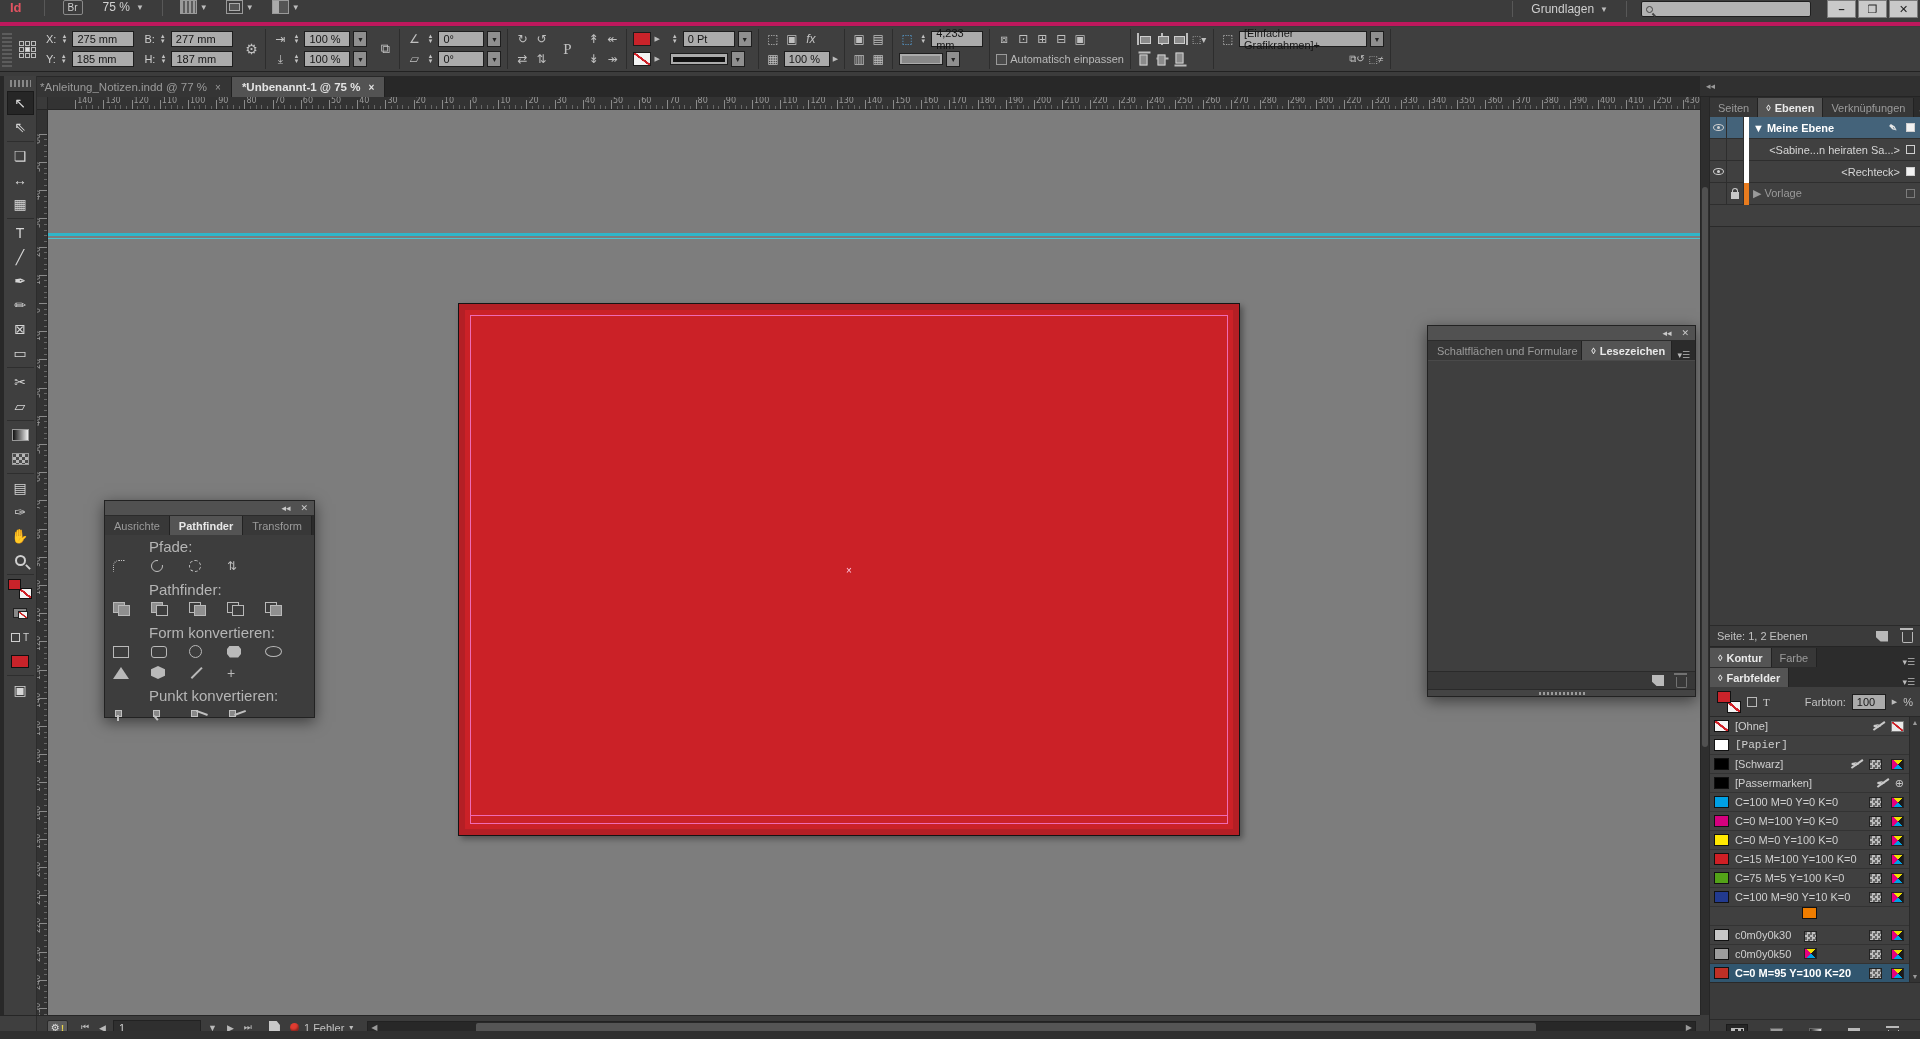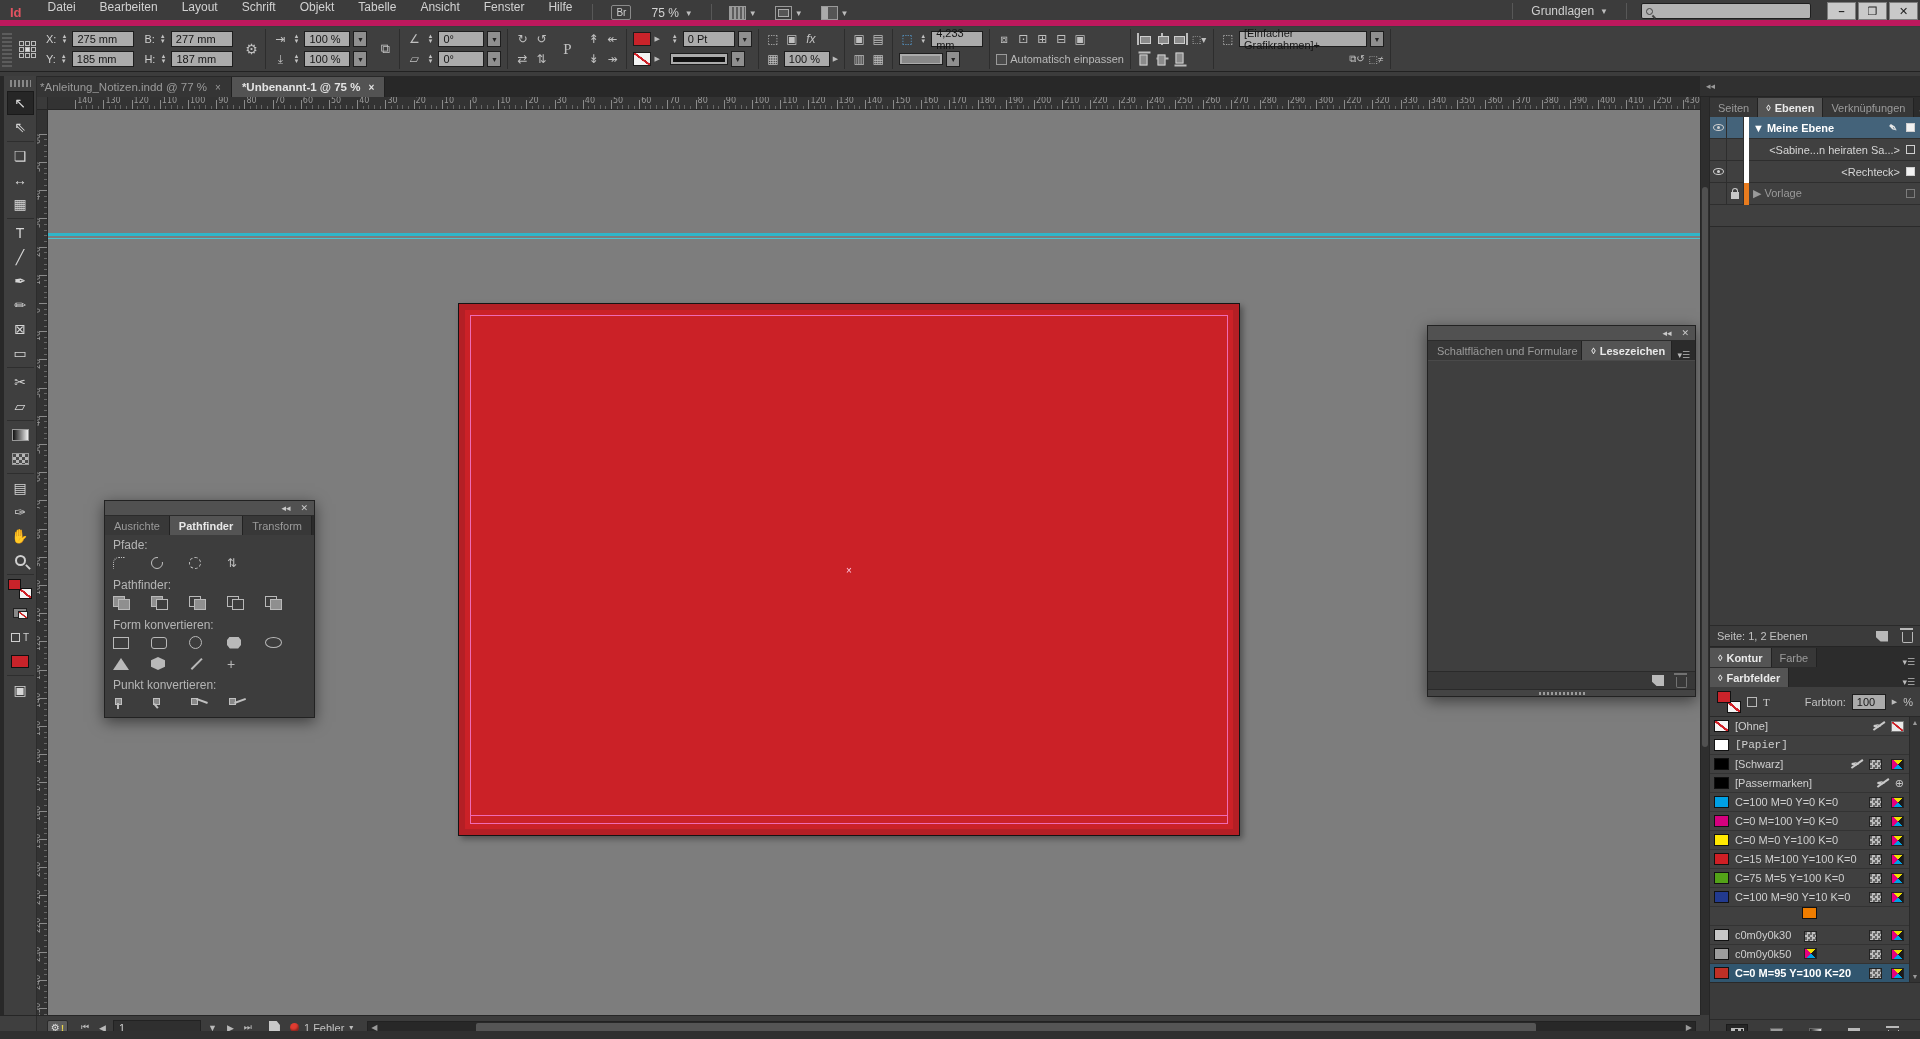--- a/index.html
+++ b/index.html
@@ -2,21 +2,21 @@
 <html><head>
 <meta charset="utf-8">
 <style>
   * { margin:0; padding:0; box-sizing:border-box; }
   html,body { width:1920px; height:1039px; overflow:hidden; background:#3c3c3c;
     font-family:"Liberation Sans","DejaVu Sans",sans-serif; font-size:11px; color:#c8c8c8;
     -webkit-font-smoothing:antialiased; }
 
   
   #menubar { position:absolute; left:0; top:0; width:1920px; height:26px; background:#3c3c3c;
-    display:flex; align-items:flex-end; border-bottom:6px solid #be185d; }
+    display:flex; align-items:flex-start; border-bottom:4px solid #be185d; }
   #logo { color:#e05361; font-weight:bold; font-size:13px; padding:0 14px 0 10px; letter-spacing:0; }
   .menu-item { padding:0 12px; font-size:12px; color:#d2d2d2; height:26px; line-height:26px; cursor:default; }
   .mb-div { width:1px; height:16px; background:#585858; margin:0 8px; }
   #bridge-btn { border:1px solid #8a8a8a; border-radius:2px; color:#cfcfcf; font-size:10px; padding:1px 4px; margin:0 10px; }
   #zoom-box { display:flex; align-items:center; gap:6px; margin:0 10px; color:#d2d2d2; font-size:12px; }
   .dd-arrow { font-size:8px; color:#bdbdbd; }
   .mb-tool { display:flex; align-items:center; gap:3px; margin:0 9px; }
   .mb-tool .ic { width:17px; height:14px; border:1px solid #9a9a9a; background:#6d6d6d; position:relative; }
   .ic.film { background:repeating-linear-gradient(90deg,#9a9a9a 0 2px,#5c5c5c 2px 4px); }
   .ic.scr { background:#555; box-shadow:inset 0 0 0 2px #3c3c3c, inset 0 0 0 3px #aaa; }
@@ -101,21 +101,21 @@
   .fpanel { position:absolute; background:#3d3d3d; border:1px solid #222; box-shadow:0 4px 14px rgba(0,0,0,.5); }
   .fp-head { height:14px; background:#515151; display:flex; align-items:center; justify-content:flex-end;
     gap:10px; padding:0 6px; color:#c9c9c9; font-size:9px; }
   .fp-tabs { height:20px; background:#2b2b2b; display:flex; align-items:flex-end; }
   .fp-tab { height:19px; padding:0 9px; display:flex; align-items:center; gap:4px; background:#383838;
     color:#9b9b9b; font-size:11px; border-right:1px solid #222; white-space:nowrap; overflow:hidden; }
   .fp-tab.active { background:#545454; color:#e8e8e8; font-weight:bold; }
   .fp-menu { margin-left:auto; color:#bbb; font-size:9px; padding:0 5px; display:flex; align-items:center; gap:1px; }
 
   #pathfinder { left:104px; top:500px; width:211px; height:218px; }
-  .pf-sec { padding:3px 8px 1px; color:#b5b5b5; font-size:12px; }
+  .pf-sec { padding:3px 8px 1px; color:#b5b5b5; font-size:15px;margin-left:36px; }
   .pf-row { display:flex; align-items:center; padding:3px 8px 5px; gap:0; }
   .pf-row .cell { width:38px; display:flex; justify-content:flex-start; }
   .pf5 .cell { width:38px; }
   
   .shp { border:1px solid #b9b9b9; }
   .shp.rect { width:16px; height:12px; }
   .shp.rrect { width:16px; height:12px; border-radius:3px; }
   .shp.circ { width:13px; height:13px; border-radius:50%; }
   .shp.bev  { width:14px; height:12px; background:#b9b9b9; border:none;
     clip-path:polygon(20% 0,80% 0,100% 30%,100% 70%,80% 100%,20% 100%,0 70%,0 30%); }
@@ -262,31 +262,20 @@
   .scrarr { color:#9a9a9a; font-size:8px; padding:0 3px; }
   #bottomstrip { position:absolute; left:0; top:1031px; width:1920px; height:8px; background:#303030; }
 
   .fR { margin-left:auto; }
 </style>
 </head>
 <body>
 
 <div id="menubar">
   <span id="logo">Id</span>
-  <div id="menu-items" style="display: flex;">
-      <span class="menu-item">Datei</span>
-      <span class="menu-item">Bearbeiten</span>
-      <span class="menu-item">Layout</span>
-      <span class="menu-item">Schrift</span>
-      <span class="menu-item">Objekt</span>
-      <span class="menu-item">Tabelle</span>
-      <span class="menu-item">Ansicht</span>
-      <span class="menu-item">Fenster</span>
-      <span class="menu-item">Hilfe</span>
-    </div>
   <div class="mb-div"></div>
   <span id="bridge-btn">Br</span>
   <div id="zoom-box">
     <span>75 %</span>
     <span class="dd-arrow">▼</span>
   </div>
   <div class="mb-div"></div>
   <div class="mb-tool">
     <span class="ic film"></span>
     <span class="dd-arrow">▼</span>

